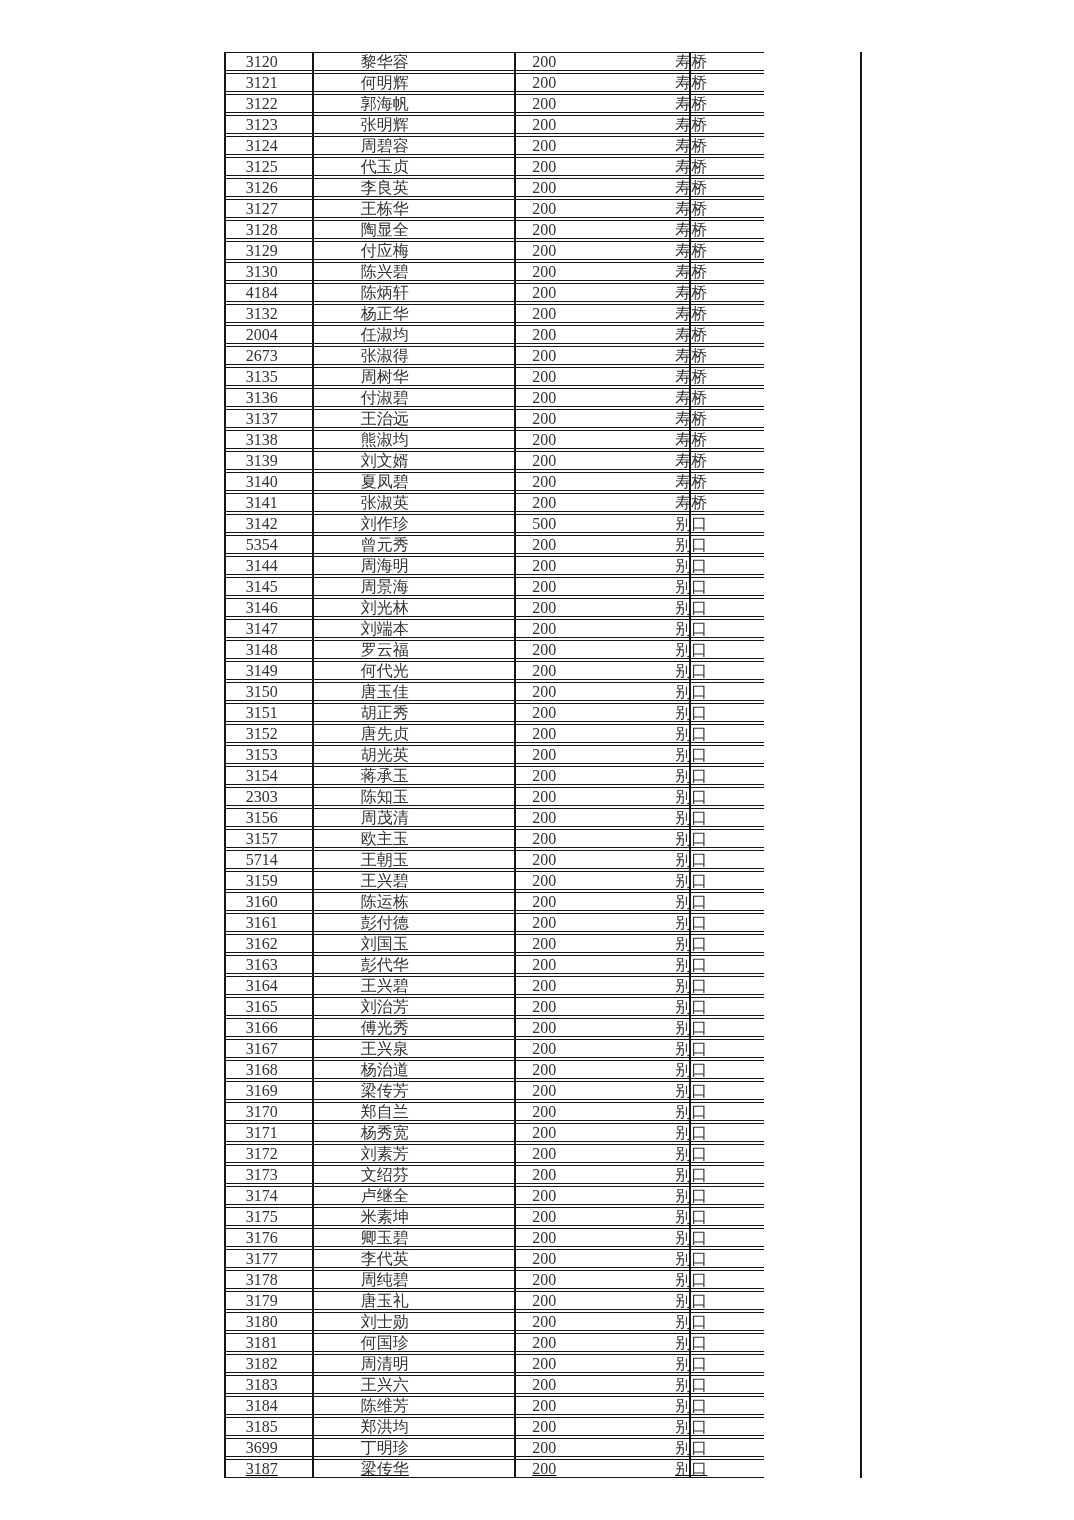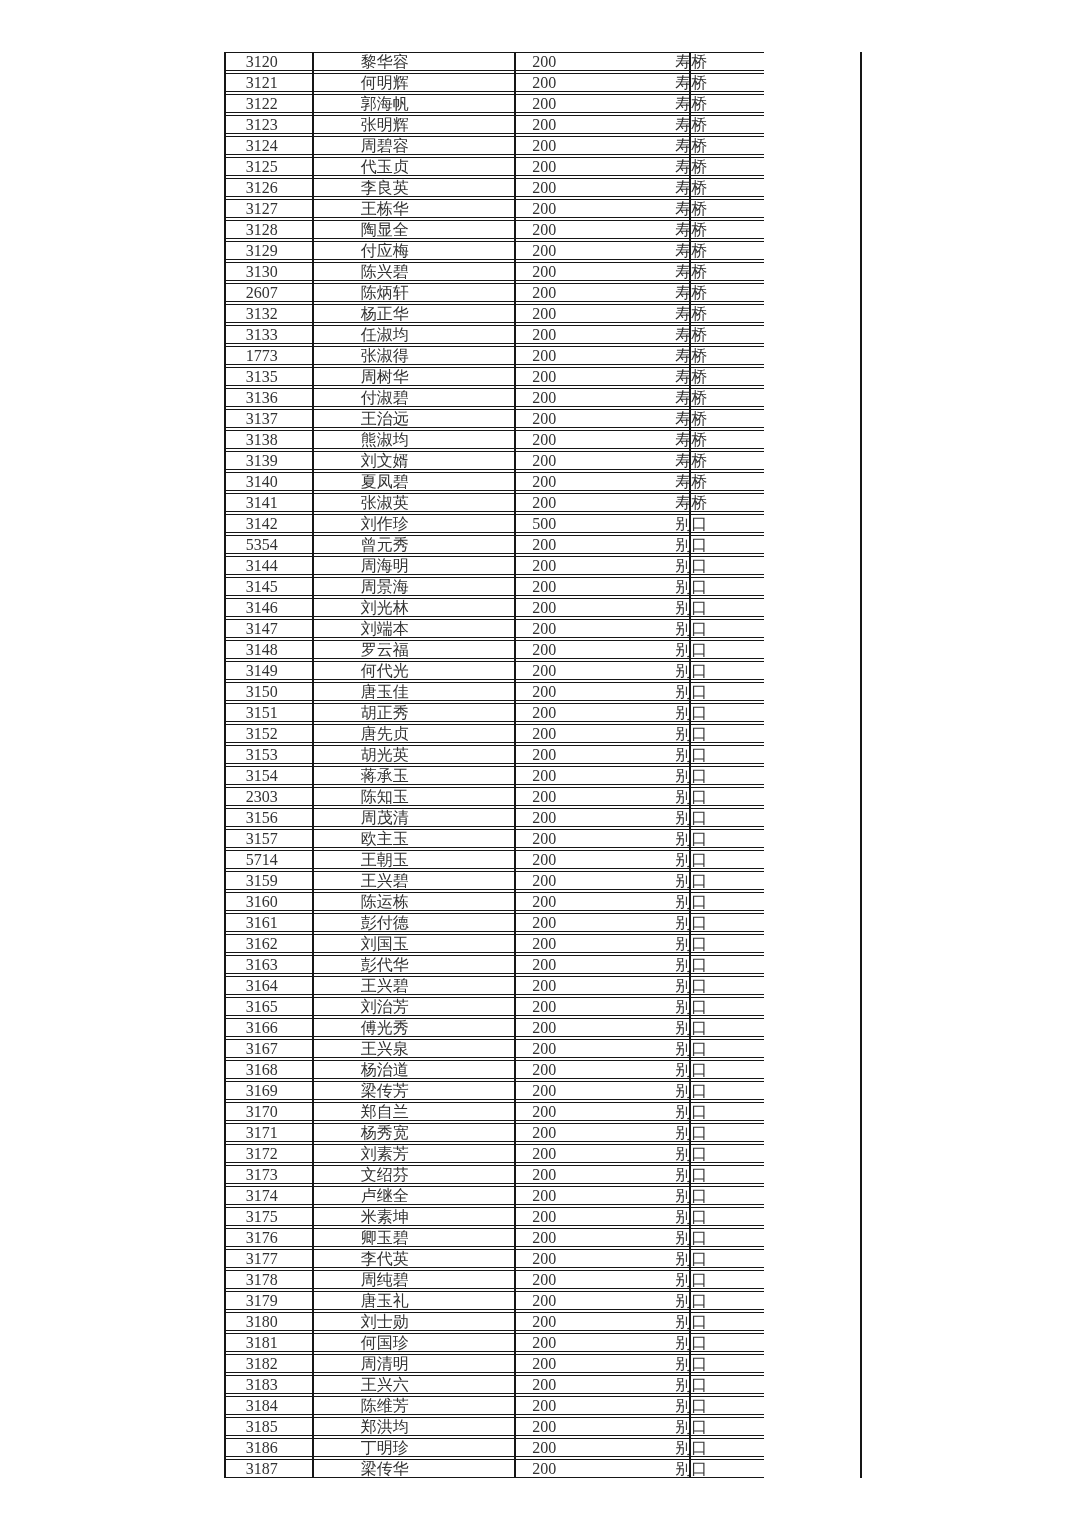--- a/index.html
+++ b/index.html
@@ -35,21 +35,21 @@
   }
   .row {
     display: flex;
     height: 19px;
     box-sizing: border-box;
     border-top: 1px solid #161616;
     border-bottom: 1px solid #161616;
     margin-bottom: 2px;
     background: #ffffff;
   }
-  .row:last-child { margin-bottom: 0; }
+  .row:last-child { margin-bottom: 0; text-decoration: underline; }
   .cell {
     box-sizing: border-box;
     text-align: center;
     font-size: 16px;
     line-height: 17px;
     color: #333333;
     white-space: nowrap;
     overflow: hidden;
   }
   .c0 { width: 89px; }
@@ -129,39 +129,39 @@
         <div class="cell c2">200</div>
         <div class="cell c3">寿桥</div>
       </div>
       <div class="row">
         <div class="cell c0">3130</div>
         <div class="cell c1">陈兴碧</div>
         <div class="cell c2">200</div>
         <div class="cell c3">寿桥</div>
       </div>
       <div class="row">
-        <div class="cell c0">2607</div>
+        <div class="cell c0">4184</div>
         <div class="cell c1">陈炳轩</div>
         <div class="cell c2">200</div>
         <div class="cell c3">寿桥</div>
       </div>
       <div class="row">
         <div class="cell c0">3132</div>
         <div class="cell c1">杨正华</div>
         <div class="cell c2">200</div>
         <div class="cell c3">寿桥</div>
       </div>
       <div class="row">
-        <div class="cell c0">3133</div>
+        <div class="cell c0">2004</div>
         <div class="cell c1">任淑均</div>
         <div class="cell c2">200</div>
         <div class="cell c3">寿桥</div>
       </div>
       <div class="row">
-        <div class="cell c0">1773</div>
+        <div class="cell c0">2673</div>
         <div class="cell c1">张淑得</div>
         <div class="cell c2">200</div>
         <div class="cell c3">寿桥</div>
       </div>
       <div class="row">
         <div class="cell c0">3135</div>
         <div class="cell c1">周树华</div>
         <div class="cell c2">200</div>
         <div class="cell c3">寿桥</div>
       </div>
@@ -459,21 +459,21 @@
         <div class="cell c2">200</div>
         <div class="cell c3">别口</div>
       </div>
       <div class="row">
         <div class="cell c0">3185</div>
         <div class="cell c1">郑洪均</div>
         <div class="cell c2">200</div>
         <div class="cell c3">别口</div>
       </div>
       <div class="row">
-        <div class="cell c0">3186</div>
+        <div class="cell c0">3699</div>
         <div class="cell c1">丁明珍</div>
         <div class="cell c2">200</div>
         <div class="cell c3">别口</div>
       </div>
       <div class="row">
         <div class="cell c0">3187</div>
         <div class="cell c1">梁传华</div>
         <div class="cell c2">200</div>
         <div class="cell c3">别口</div>
       </div>

